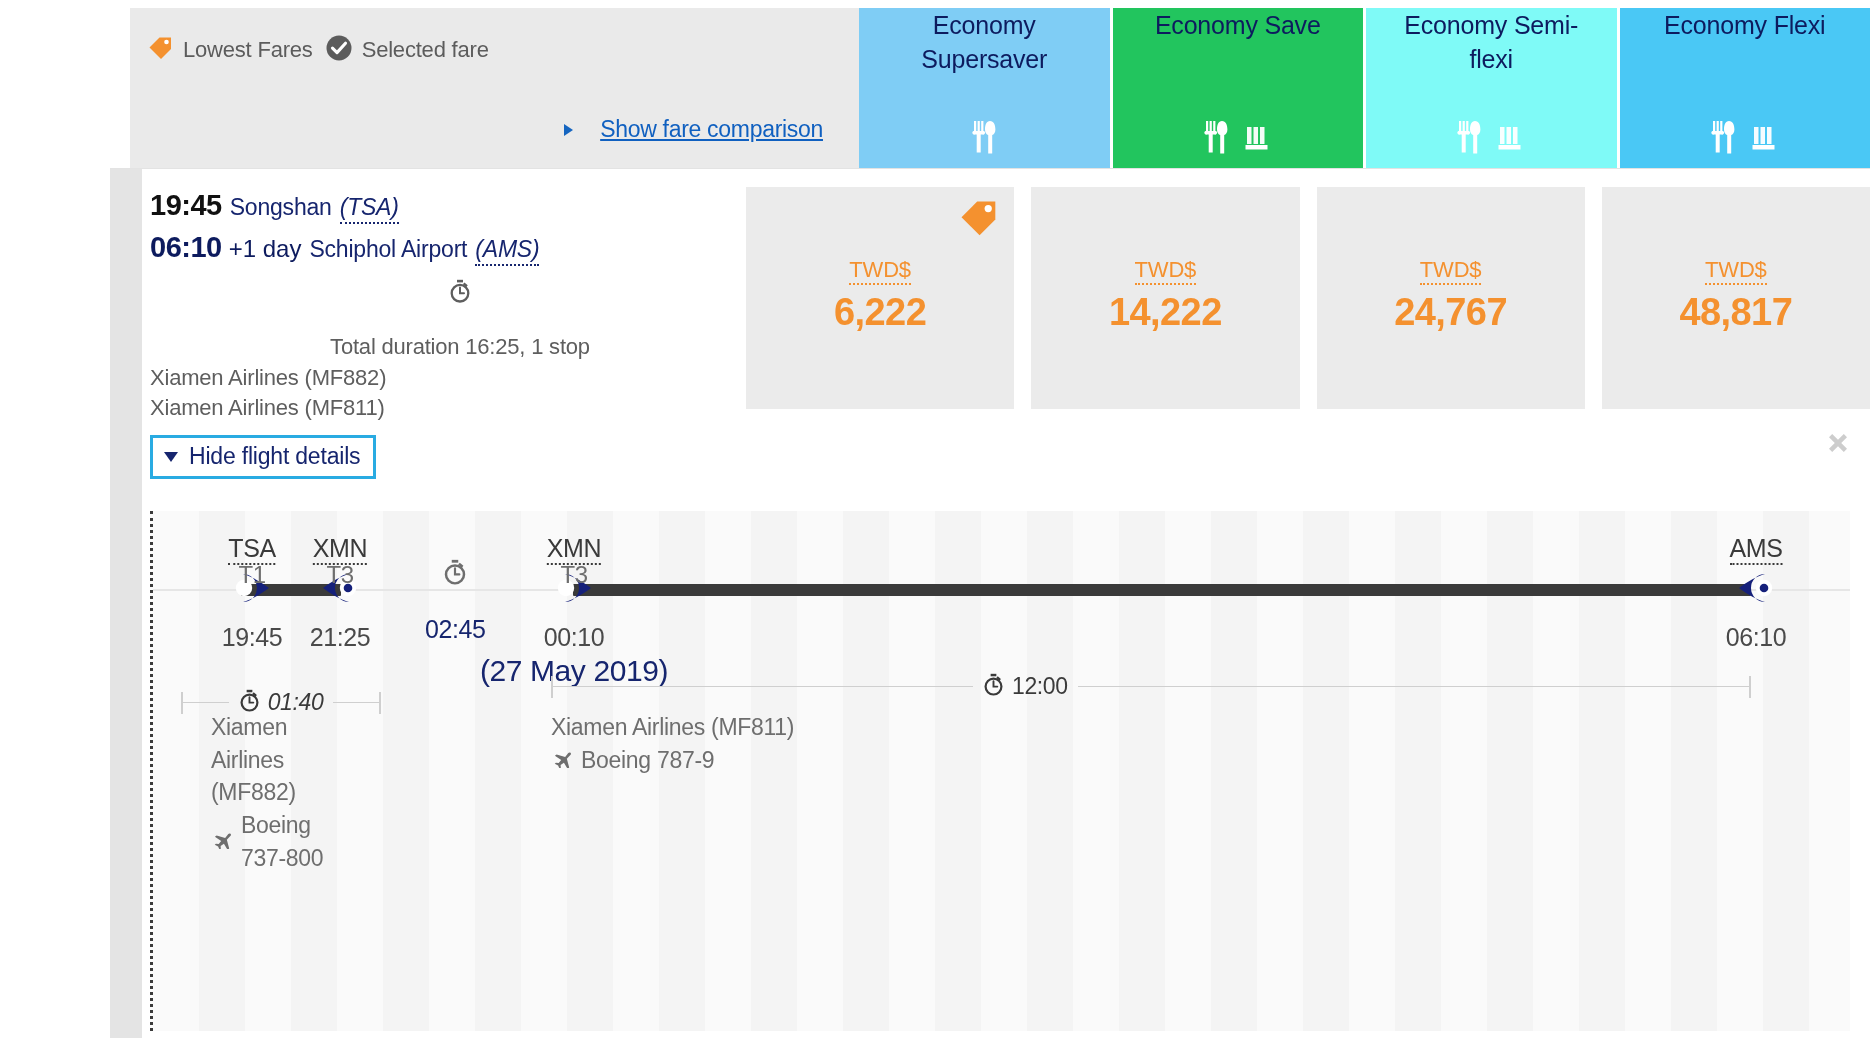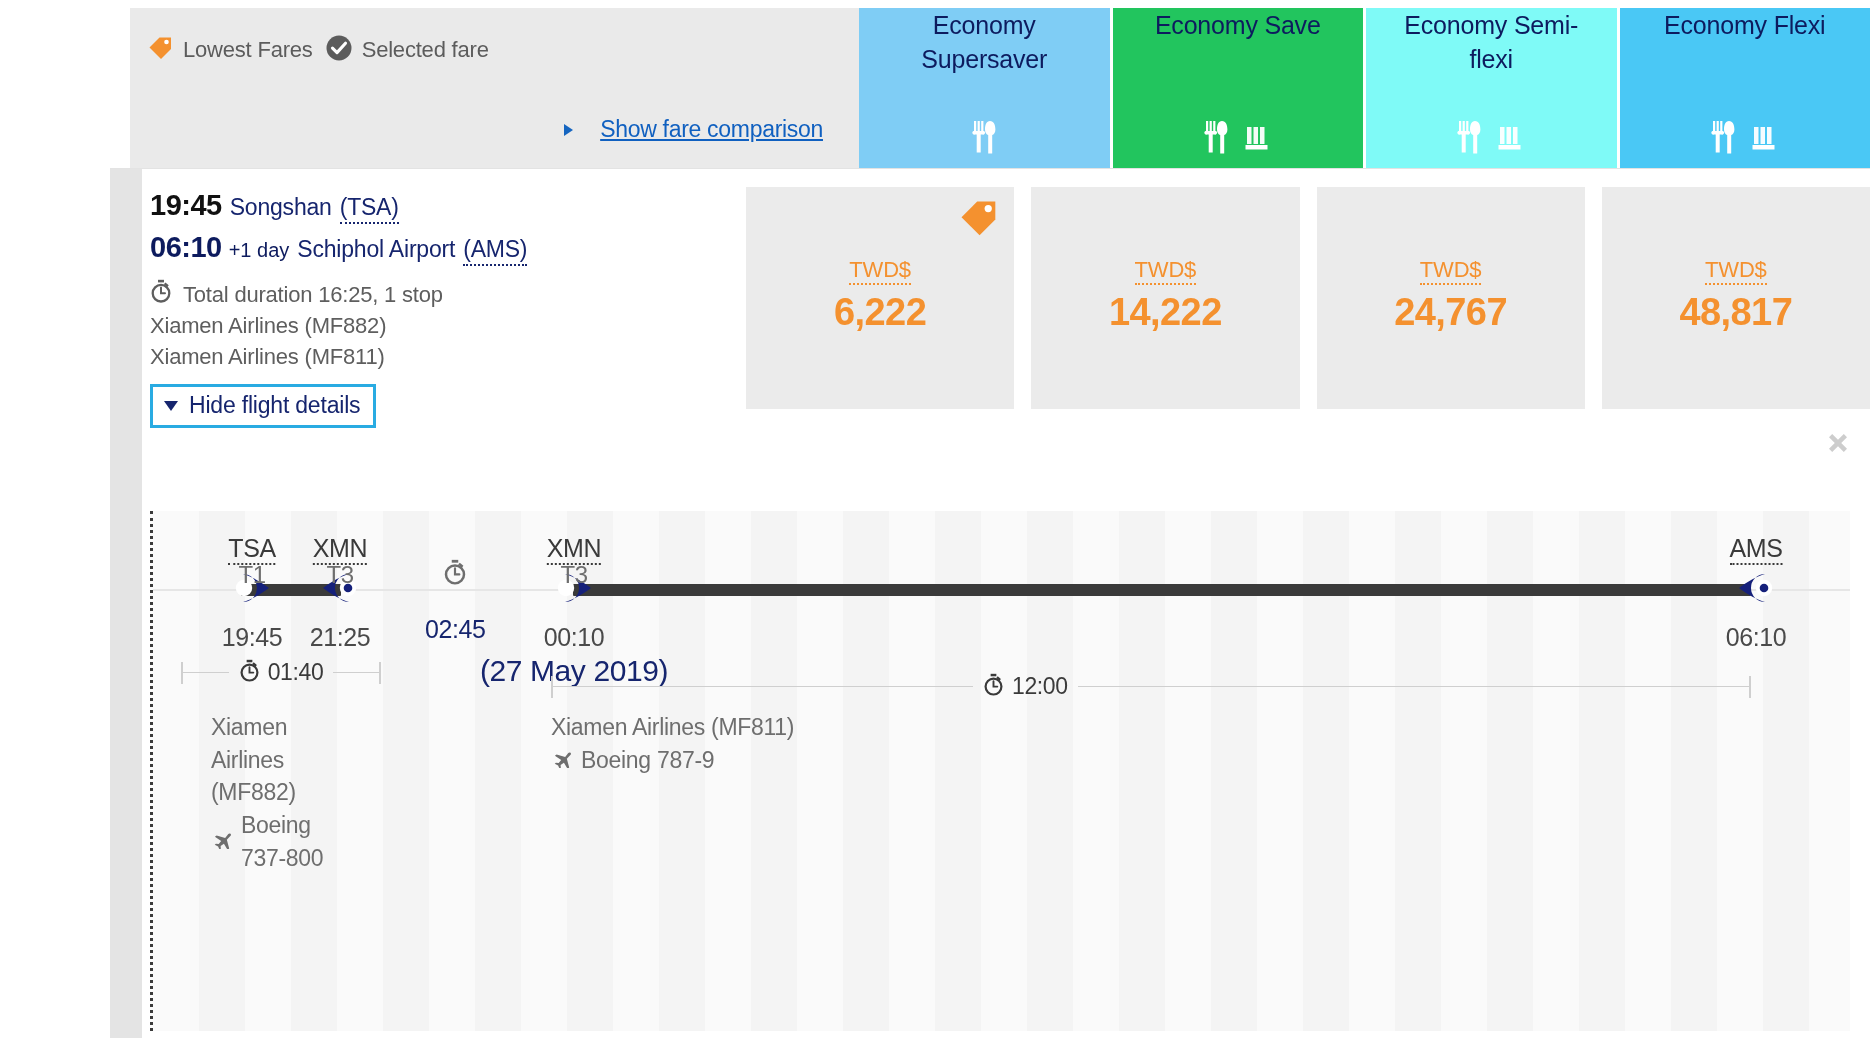--- a/index.html
+++ b/index.html
@@ -78,31 +78,31 @@
   .sum-line1, .sum-line2 {
     display: flex; align-items: baseline; white-space: nowrap;
   }
   .sum-line1 { margin-bottom: 7px; }
   .time-dep {
     font-size: 29px; font-weight: bold; color: #111; letter-spacing: -0.5px;
   }
   .time-arr {
     font-size: 29px; font-weight: bold; color: #0d1b5e; letter-spacing: -0.5px;
   }
-  .plusday { font-size: 20px; color: #0d1b5e; margin-left: 7px; }
+  .plusday { font-size: 24px; color: #0d1b5e; margin-left: 7px; }
   .airport-name {
     font-size: 23px; color: #16256e; margin-left: 8px; letter-spacing:-0.2px;
   }
   .dotted-u {
-    border-bottom: 2px dotted #16256e; padding-bottom: 1px;
+    border-bottom: 2px dotted #16256e; padding-bottom: 1px; font-style: italic;
   }
   .sum-meta { margin-top: 13px; }
   .meta-line {
     font-size: 22px; color: #5e5e5e; line-height: 1.38;
-    display: flex; align-items: center; gap: 11px; letter-spacing:-0.2px;
+    display: flex; align-items: center; gap: 21px; letter-spacing:-0.2px;flex-direction:column;
   }
   .meta-plain { font-size: 22px; color: #5e5e5e; line-height: 1.38; letter-spacing:-0.2px;}
   .hide-details-btn {
     margin-top: 12px; display: inline-flex; align-items: center; gap: 11px;
     border: 3px solid #29abe2; background: #fff;
     padding: 5px 13px 6px 11px; cursor: pointer;
   }
   .tri-down {
     width:0;height:0;
     border-top: 10px solid #16256e;
@@ -473,21 +473,21 @@
         <span class="node-code">AMS</span>
         <span class="node-term"></span>
         <svg width="46" height="34" viewBox="0 0 46 34">
           <path d="M32 3 a14 14 0 0 0 0 28 c-8 -2 -18 -8 -26 -14 c8 -6 18 -12 26 -14 z" fill="#15207a"></path>
           <circle cx="31" cy="17" r="8.2" fill="#ffffff"></circle>
           <circle cx="31" cy="17" r="4.3" fill="#15207a"></circle>
         </svg>
         <span class="node-time">06:10</span>
       </div>
 
-      <div class="dur-row" style="left:28px; top:148px; width:200px;">
+      <div class="dur-row" style="left:28px; top:178px; width:200px;font-style:italic;">
         <span class="dur-tick"></span>
         <span class="dur-line"></span>
         <span class="dur-label">
           <span>
             <svg width="21" height="23" viewBox="0 0 22 24">
               <rect x="8" y="0.8" width="6" height="2.6" fill="#3a3a3a"></rect>
               <rect x="15.4" y="3.4" width="4.4" height="2.3" fill="#3a3a3a" transform="rotate(40 15.4 3.4)"></rect>
               <circle cx="11" cy="14.2" r="8.3" fill="none" stroke="#3a3a3a" stroke-width="2.3"></circle>
               <path d="M11 8.6 v5.6 h4" stroke="#3a3a3a" stroke-width="2" fill="none" stroke-linecap="round"></path>
             </svg>

